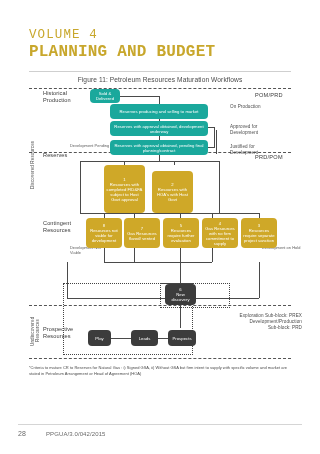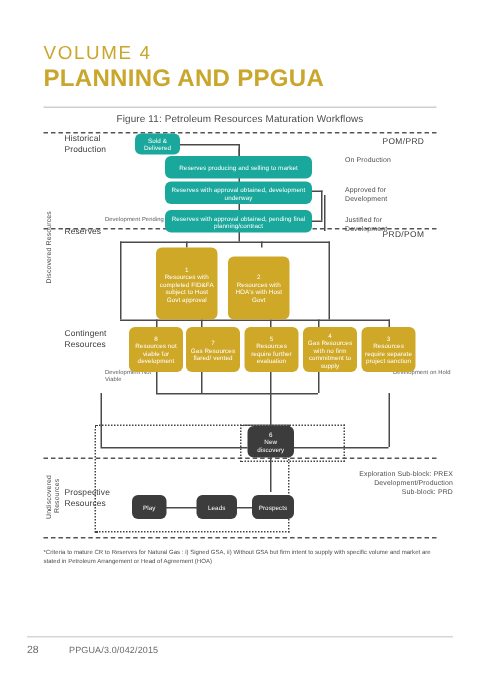--- a/index.html
+++ b/index.html
@@ -7,21 +7,21 @@
   body {
     width:320px; height:454px;
     background:#ffffff;
     font-family:"Liberation Sans", sans-serif;
     position:relative;
     overflow:hidden;
     color:#3a3a3a;
   }
 
   
-  .hdr { position:absolute; left:29px; top:28px; }
+  .hdr { position:absolute; left:29px; top:28px;font-family:Liberation Mono, monospace; }
   .hdr .vol {
     font-size:12.5px; letter-spacing:1.1px; color:#c8a72c;
     font-weight:400; line-height:14px;
   }
   .hdr .ttl {
     font-size:16px; letter-spacing:0.2px; color:#c8a72c;
     font-weight:bold; line-height:19px; margin-top:1px;
   }
   .hdr-rule {
     position:absolute; left:29px; top:71px; width:262px; height:1px;
@@ -104,21 +104,21 @@
   }
   .docref {
     position:absolute; left:46px; top:431px; font-size:6px; color:#6a6a6a; letter-spacing:.1px;
   }
 </style>
 </head>
 <body>
 
 <div class="hdr">
   <div class="vol">VOLUME 4</div>
-  <div class="ttl">PLANNING AND PPGUA</div>
+  <div class="ttl">PLANNING AND BUDGET</div>
 </div>
 <div class="hdr-rule"></div>
 
 <div class="figcap">Figure 11: Petroleum Resources Maturation Workflows</div>
 
 <div class="diagram">
 
   <div class="dashrule" style="top:88px;"></div>
   <div class="dashrule" style="top:152px;"></div>
   <div class="dashrule" style="top:305px;"></div>

